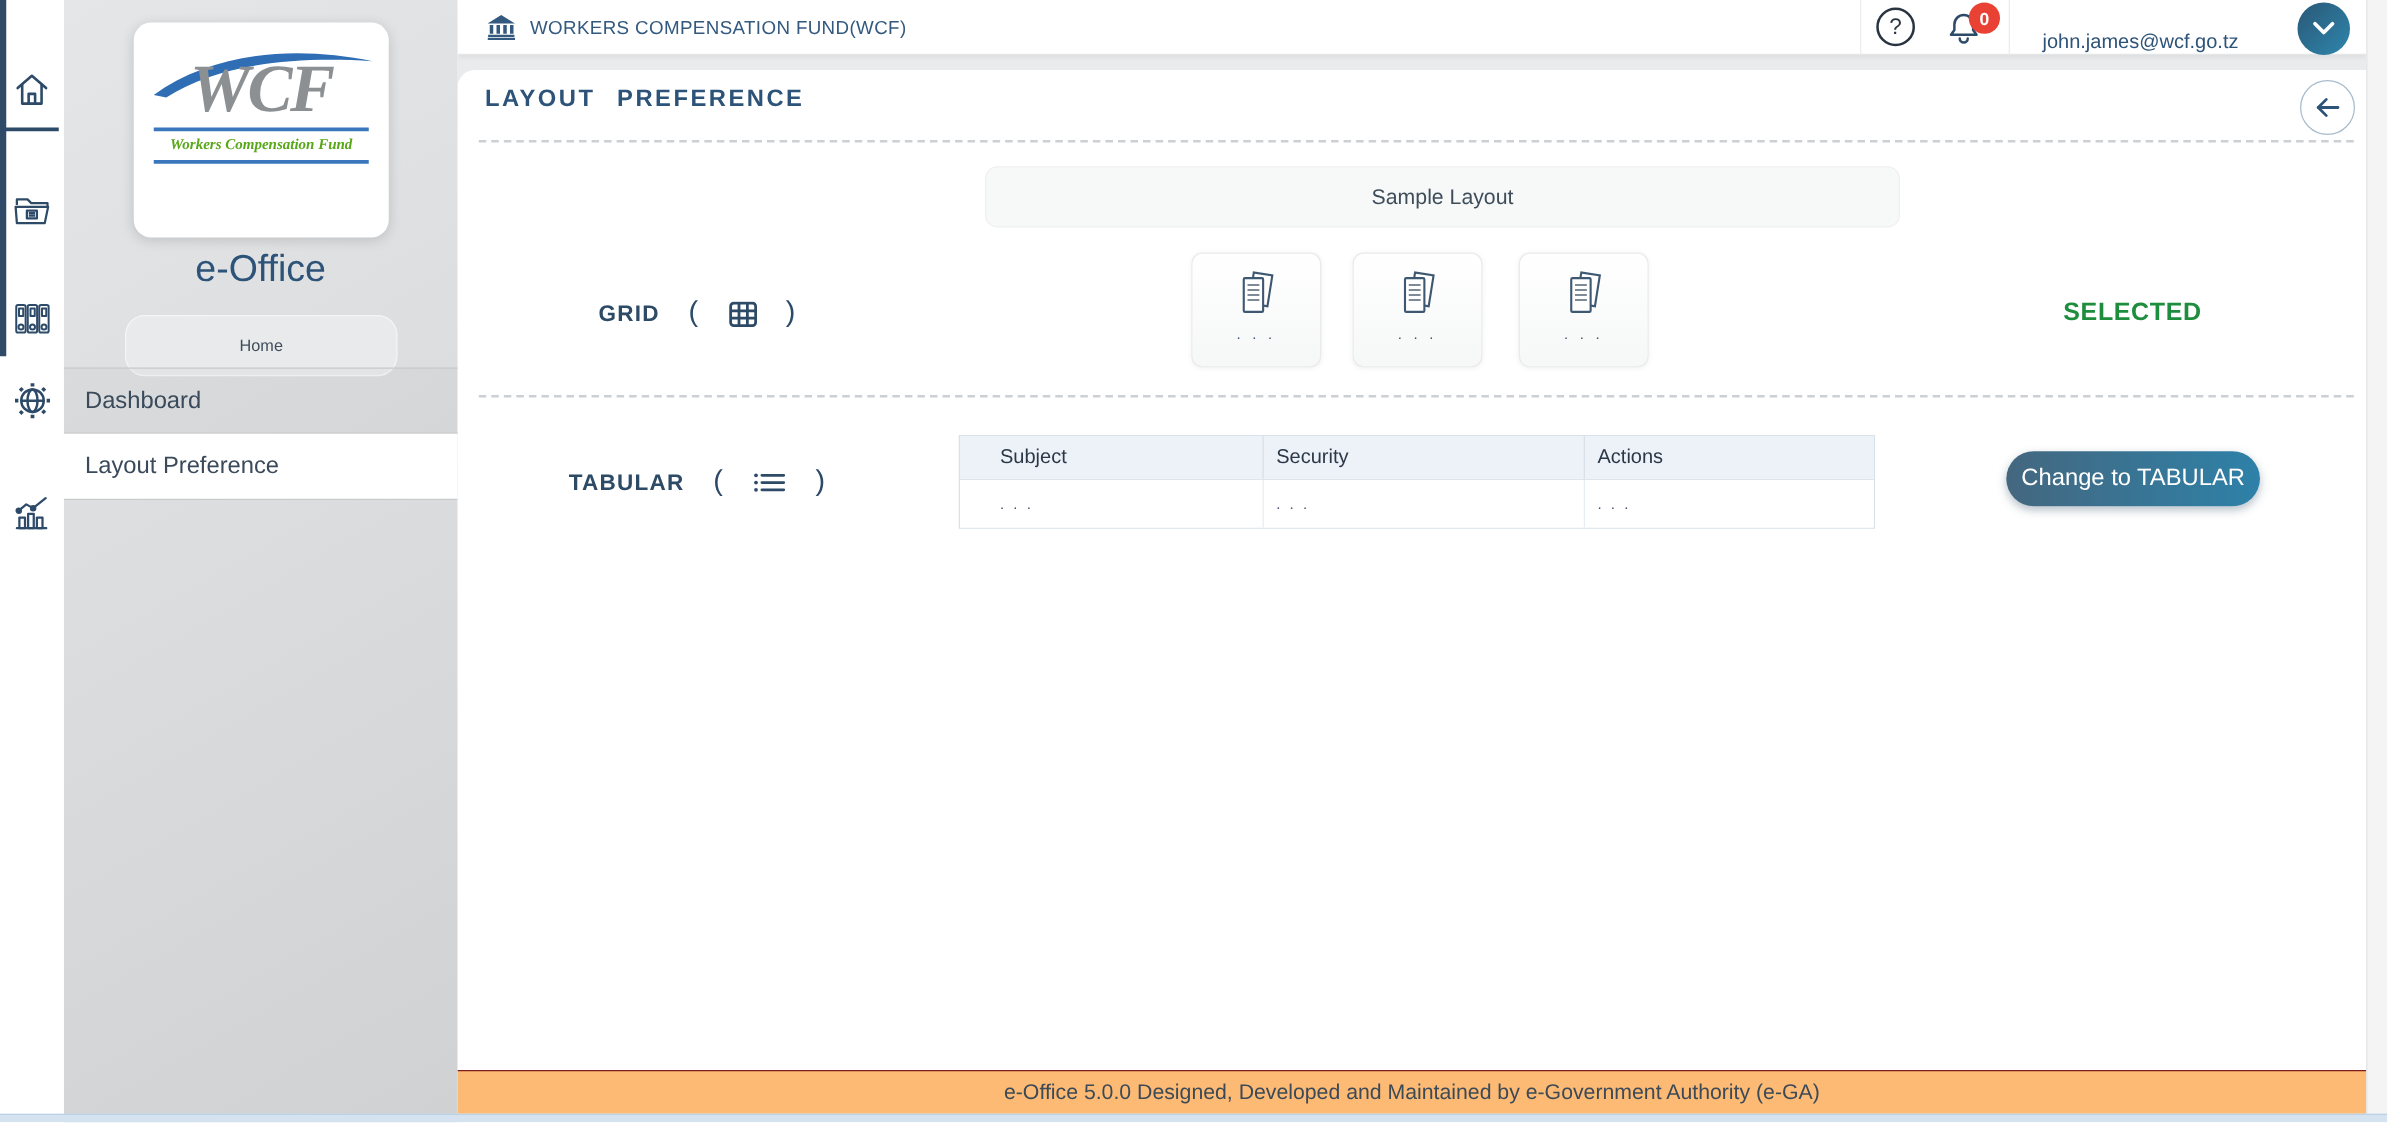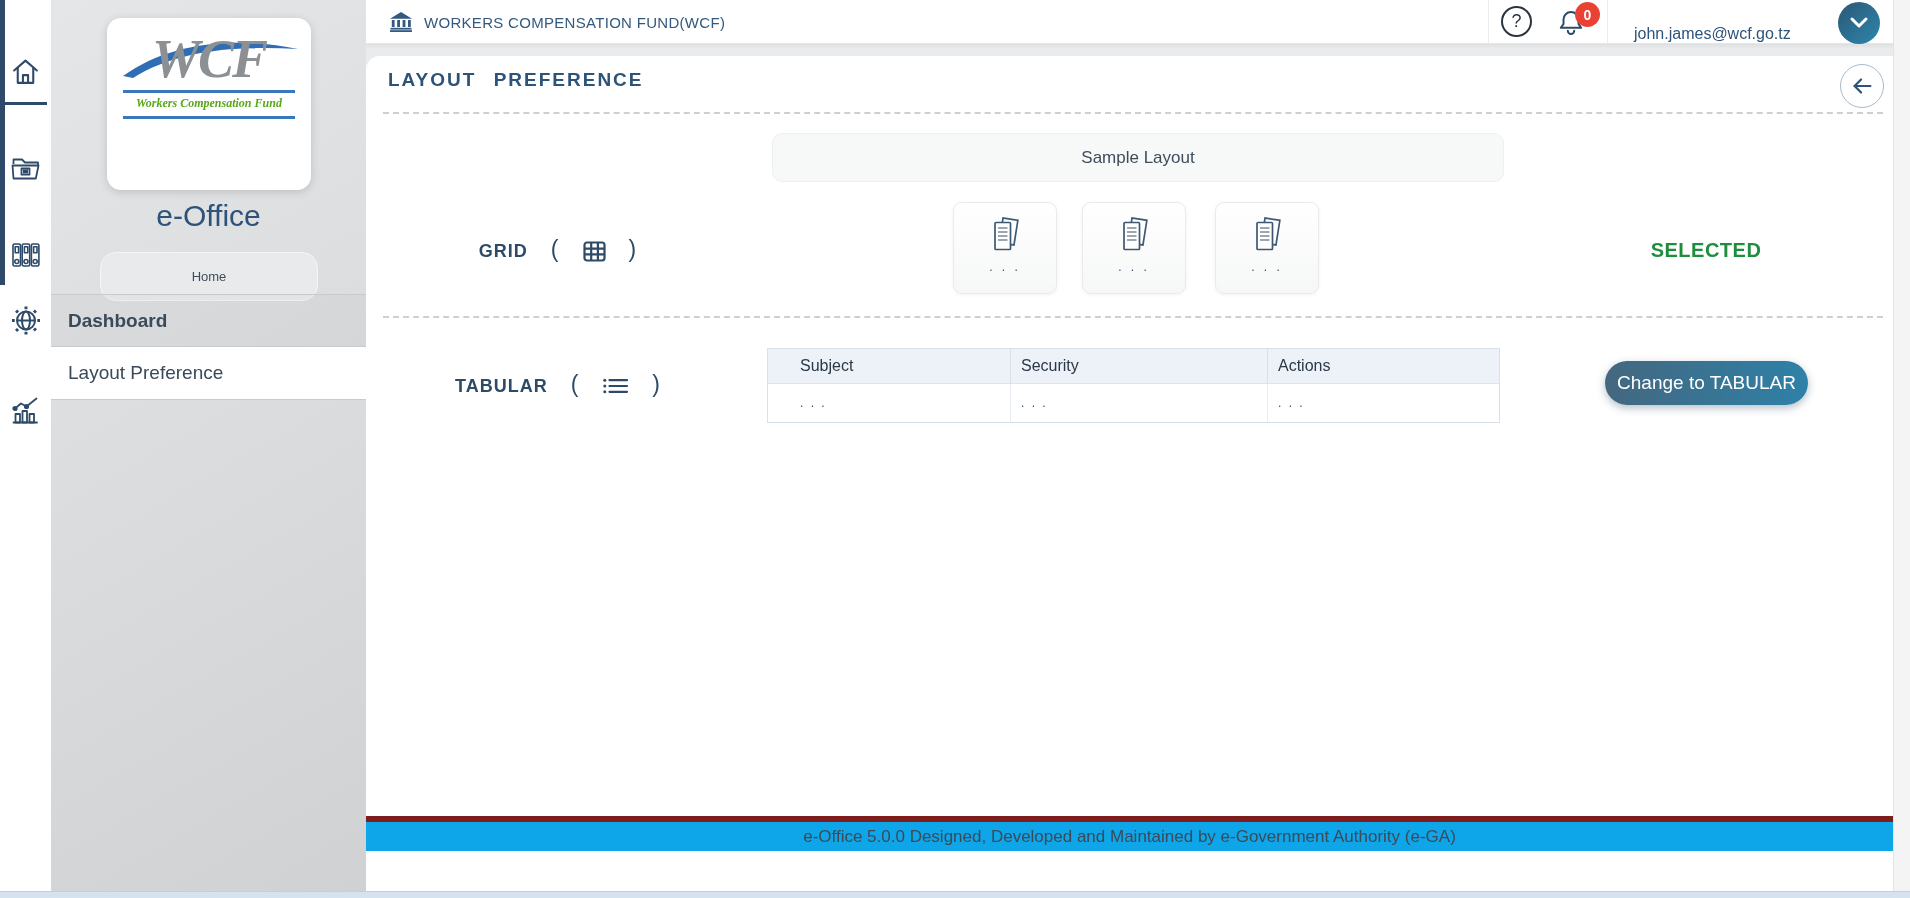--- a/index.html
+++ b/index.html
@@ -11,34 +11,34 @@
   .rail-scroll { position:absolute; left:0; top:0; width:5px; height:285px; background:#2e4a68; }
   .rail-icon { position:absolute; left:0; width:51px; display:flex; justify-content:center; cursor:pointer; }
   .rail-sep { position:absolute; left:0; top:102px; width:47px; height:3px; background:#2d4a68; }
 
   
   .sidebar { position:absolute; left:51px; top:0; width:315px; height:898px;
              background:linear-gradient(150deg,#e4e6e8 0%,#d9dbdd 55%,#cfd1d3 100%); z-index:4; }
   .logo-card { position:absolute; left:56px; top:18px; width:204px; height:172px; background:#fff;
                border-radius:14px; box-shadow:0 2px 10px rgba(0,0,0,.15); overflow:hidden; text-align:center; }
   .logo-swoosh { position:absolute; top:18px; left:8px; }
-  .logo-wcf { position:relative; margin-top:16px; font-family:"Liberation Serif",serif; font-style:italic;
+  .logo-wcf { position:relative; margin-top:28px; font-family:"Liberation Serif",serif; font-style:italic;
               font-weight:bold; font-size:54px; line-height:.95; color:#8d9093; letter-spacing:-2px; }
   .logo-line { height:3px; background:#3a77bd; margin:5px 16px 0; }
   .logo-script { font-family:"Liberation Serif",serif; font-style:italic; font-weight:bold;
                  font-size:12px; color:#58a718; margin-top:3px; }
   .app-name { position:absolute; left:0; top:199px; width:315px; text-align:center;
               font-size:30px; color:#2d5379; }
   .home-pill { position:absolute; left:49px; top:252px; width:218px; height:49px; border-radius:16px;
                background:#e8eaec; border:1px solid #f4f5f6; display:flex; align-items:center;
                justify-content:center; font-size:13px; color:#3f4d5a; cursor:pointer; }
   .menu { position:absolute; left:0; top:294px; width:315px; }
   .menu-item { height:53px; display:flex; align-items:center; padding-left:17px; font-size:19px;
                color:#3a4a5a; border-bottom:1px solid #c8cacc; cursor:pointer; }
-  .menu-item:first-child { border-top:1px solid #c8cacc; background:rgba(0,0,0,0.025);font-weight:bold; }
+  .menu-item:first-child { border-top:1px solid #c8cacc; background:rgba(0,0,0,0.025); }
   .menu-item.active { background:#ffffff; }
 
   
   .main-bg { position:absolute; left:366px; top:44px; width:1527px; height:60px; background:#eaebed; }
   .topbar { position:absolute; left:366px; top:0; width:1527px; height:44px; background:#fff;
             border-bottom:1px solid #e5e6e7; box-shadow:0 2px 4px rgba(0,0,0,.06); z-index:3; }
   .org-icon { position:absolute; left:24px; top:12px; }
   .top-title { position:absolute; left:58px; top:0; height:44px; display:flex; align-items:center;
                font-size:15px; color:#33597e; letter-spacing:.3px; }
   .top-div { position:absolute; top:0; height:44px; border-left:1px solid #ececec; }
@@ -85,22 +85,22 @@
   .t-row { display:flex; height:39px; background:#fff; border-top:1px solid #dde4ee; }
   .t-row .cell { font-size:12px; letter-spacing:2px; color:#42526b; border-right:1px solid #e8edf4;
                  display:flex; align-items:center; padding-left:10px; }
   .cell.c1 { width:243px;padding-left:32px; } .cell.c2 { width:257px; } .cell.c3 { width:231px; border-right:none !important; }
   .change-btn { position:absolute; left:1239px; top:305px; width:203px; height:44px; border-radius:22px;
                 background:linear-gradient(90deg,#44677f,#2e81a8); color:#fff; font-size:19px;
                 display:flex; align-items:center; justify-content:center; border:none;
                 box-shadow:0 3px 8px rgba(40,70,95,.35); cursor:pointer; }
 
   
-  .footer { position:absolute; left:366px; top:816px; width:1527px; height:35px; background:#0ea5e9;
-            border-top:6px solid #7f1d1d; display:flex; align-items:center; justify-content:center;
+  .footer { position:absolute; left:366px; top:856px; width:1527px; height:35px; background:#fdba74;
+            border-top:1px solid #7f1d1d; display:flex; align-items:center; justify-content:center;
             font-size:17px; color:#3c4a57; z-index:2; }
   .vscrollbar { position:absolute; left:1893px; top:0; width:17px; height:891px; background:#f4f4f5;
                 border-left:1px solid #e3e3e3; z-index:6; }
   .hscrollbar { position:absolute; left:0; top:891px; width:1910px; height:7px; background:#d5e3f0;
                 border-top:1px solid #bcd2e4; z-index:7; }
   svg { display:block; }
 </style>
 </head>
 <body>
 
@@ -220,21 +220,21 @@
   <div class="content">
     <div class="page-title">LAYOUT PREFERENCE</div>
     <div class="back-btn">
       <svg width="26" height="26" viewBox="0 0 28 28" fill="none" stroke="#2d5379" stroke-width="2.4" stroke-linecap="round" stroke-linejoin="round">
         <path d="M23 14 H6"></path>
           <path d="M13 7 l-7 7 7 7"></path>
       </svg>
     </div>
     <div class="dash" style="top:56px;"></div>
 
-    <div class="colhead" style="left:406px; width:732px;">Sample Layout</div>
+    <div class="colhead" style="left:422px; width:732px;">Sample Layout</div>
 
     <div class="row-label" style="top:170px;">
       <span>GRID</span>
       <span class="paren">(</span>
       <svg width="23" height="21" viewBox="0 0 23 21" fill="none" stroke="#2d4a66" stroke-width="2.2">
         <rect x="1.5" y="1.5" width="20" height="18" rx="2.5"></rect>
         <path d="M8.2 1.5 V19.5 M14.9 1.5 V19.5 M1.5 7.6 H21.5 M1.5 13.4 H21.5"></path>
       </svg>
       <span class="paren">)</span>
     </div>

